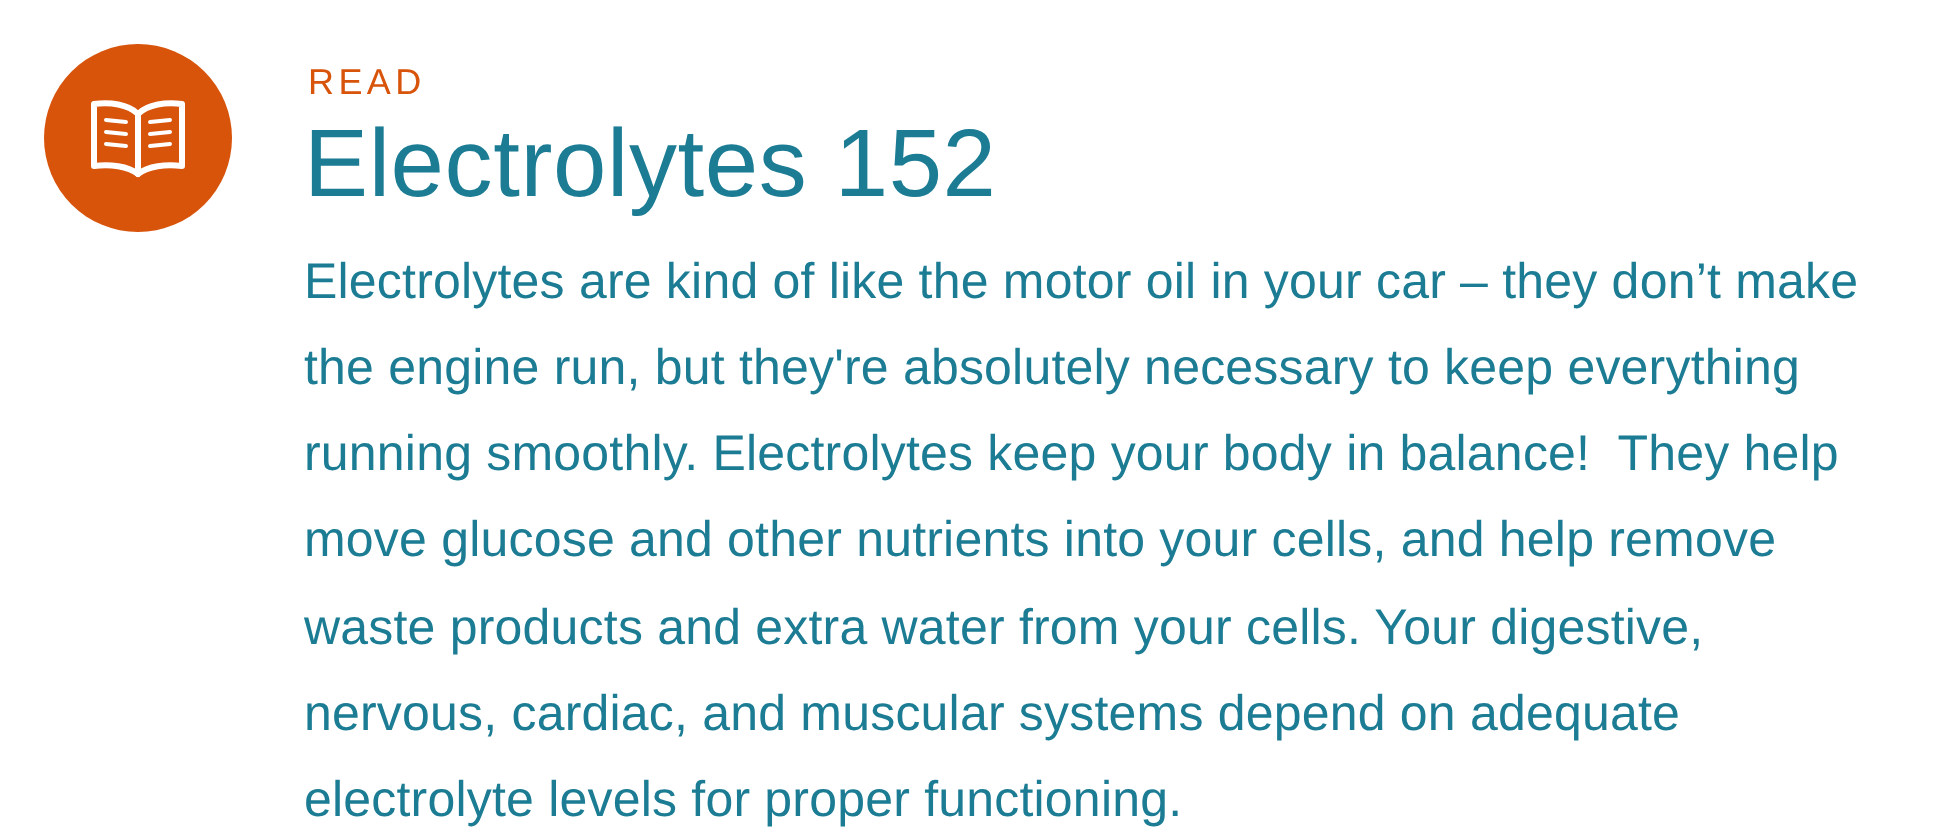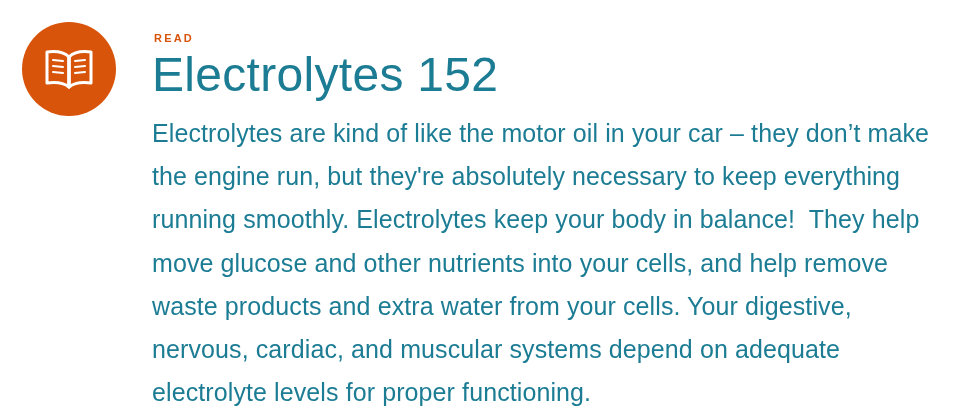--- a/index.html
+++ b/index.html
@@ -38,22 +38,22 @@
     display: block;
   }
   .content {
     flex: 1 1 auto;
     padding-left: 36px;
     padding-top: 0;
     min-width: 0;
   }
   .eyebrow {
     color: #d8540b;
-    font-size: 11px;
-    font-weight: bold;
+    font-size: 18px;
+    font-weight: normal;
     letter-spacing: 2.2px;
     margin: 18px 0 4px 2px;
     line-height: 1.1;
   }
   .title {
     color: #1b7c94;
     font-size: 48px;
     font-weight: 400;
     line-height: 1.12;
     margin: 0 0 10px 0;

